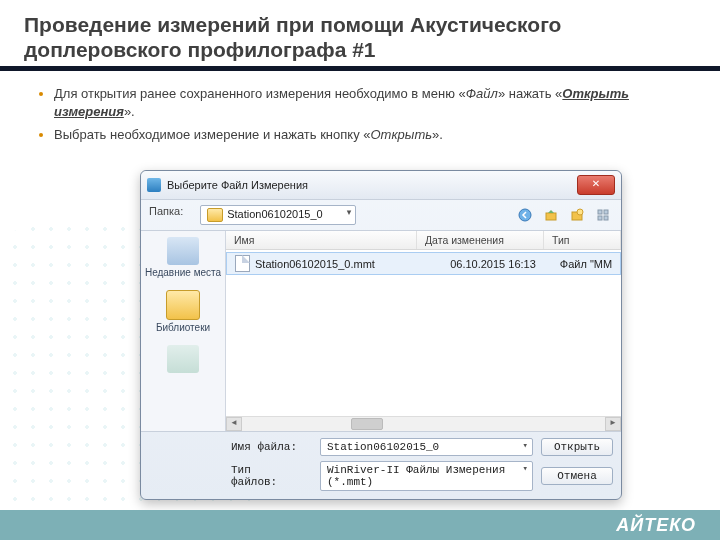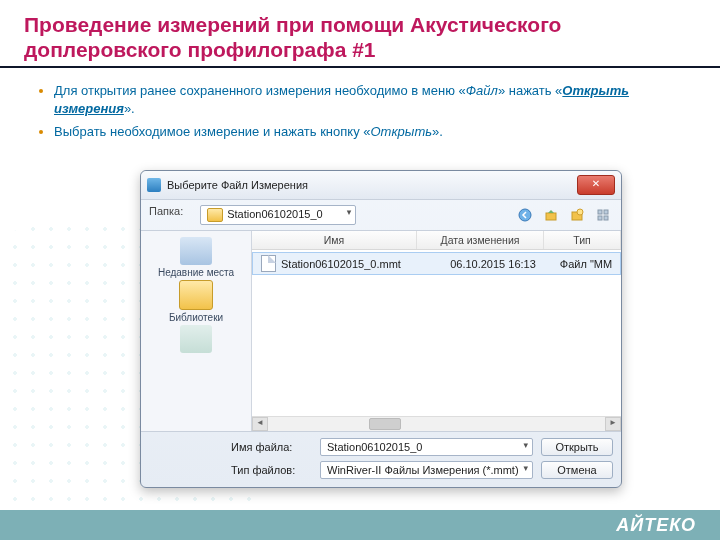--- a/index.html
+++ b/index.html
@@ -19,28 +19,28 @@
     height: 400px;
     background: radial-gradient(circle, rgba(110,190,200,0.15) 2px, transparent 2px);
     background-size: 18px 18px;
     border-radius: 50%;
     pointer-events: none;
   }
   .slide-title {
     padding: 12px 24px 4px 24px;
     font-size: 21px;
     font-weight: bold;
-    color: #be185d;
-    border-bottom: 2px solid #0f172a;
+    color: #404040;
+    border-bottom: 5px solid #0f172a;
     line-height: 1.2;
   }
   .content {
     padding: 14px 36px 0 36px;
     font-size: 13px;
-    color: #0369a1;
+    color: #404040;
   }
   .content ul { margin: 0; padding-left: 18px; }
   .content li { margin-bottom: 6px; line-height: 1.35; }
   .content li::marker { color: #d98a00; }
   .italic { font-style: italic; }
   .under { text-decoration: underline; font-weight: bold; font-style: italic; }
   .dialog {
     position: absolute;
     left: 140px;
     top: 170px;
@@ -120,24 +120,24 @@
     display: inline-flex;
     align-items: center;
     justify-content: center;
     cursor: pointer;
   }
   .body-row { display: flex; }
   .places {
     width: 80px;
     background: #f4f6fa;
     border-right: 1px solid #d0d6e0;
-    padding: 6px 15px;
+    padding: 6px 2px;
     display: flex;
     flex-direction: column;
-    gap: 2px;
+    gap: 12px;
   }
   .place {
     text-align: center;
     font-size: 10px;
     color: #3a4a60;
     cursor: pointer;
   }
   .place .picon {
     width: 32px; height: 28px;
     margin: 0 auto 2px;
@@ -157,21 +157,20 @@
   .fa-header {
     display: flex;
     background: linear-gradient(#fdfdfd,#efefef);
     border-bottom: 1px solid #d8d8d8;
     font-size: 10.5px;
     color: #444;
   }
   .fa-header div {
     padding: 3px 8px;
     border-right: 1px solid #e0e0e0;
-    text-align: center;
   }
   .col-name { flex: 1.6; }
   .col-date { width: 110px; }
   .col-type { width: 60px; }
   .fa-row {
     display: flex;
     align-items: center;
     font-size: 11px;
     margin-top: 2px;
     cursor: pointer;
@@ -227,20 +226,21 @@
     background: #cfcfcf; border: 1px solid #bbb; border-radius: 2px;
   }
   .bottombar {
     border-top: 1px solid #c8d0dc;
     padding: 6px 8px 8px 90px;
     display: grid;
     grid-template-columns: 70px 1fr 72px;
     row-gap: 5px;
     column-gap: 8px;
     align-items: center;
+    font-family: Liberation Mono, monospace;
   }
   .txtfield {
     background: #fff;
     border: 1px solid #a6b4c8;
     border-radius: 2px;
     padding: 2px 6px;
     font-size: 11px;
   }
   .winbtn {
     background: linear-gradient(#fdfdfd,#e9edf3);

